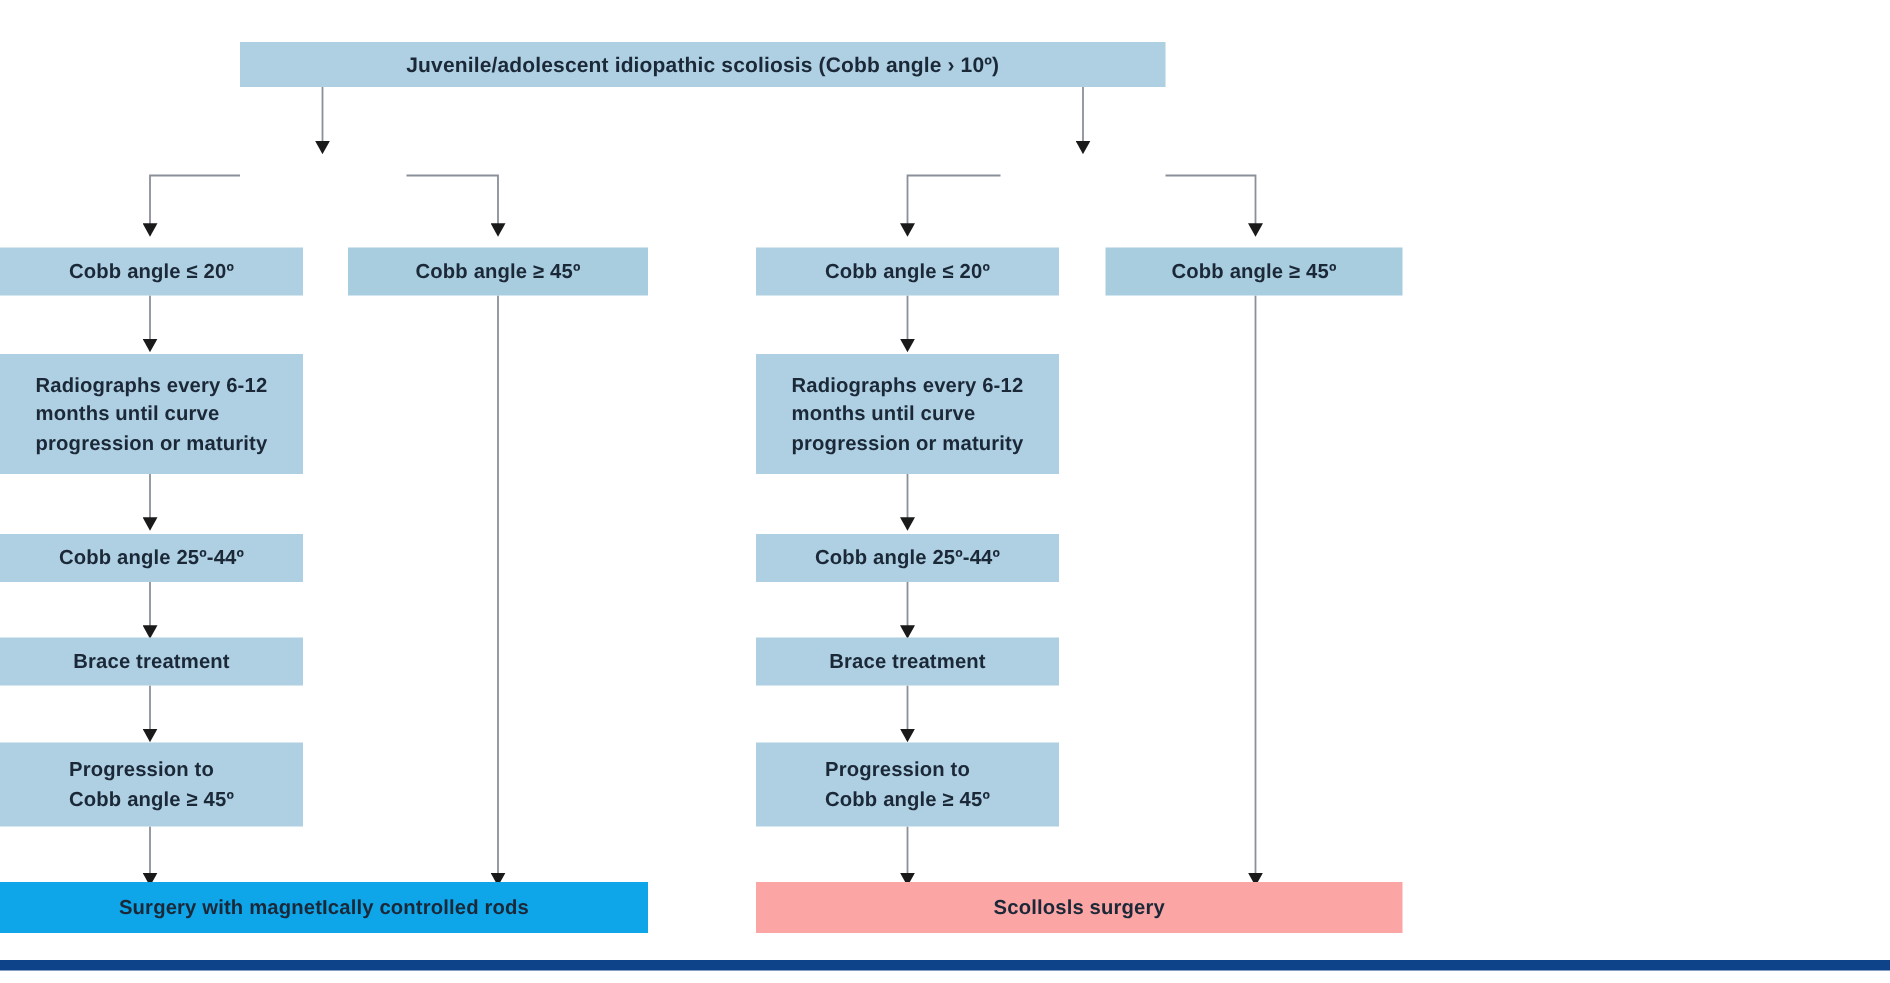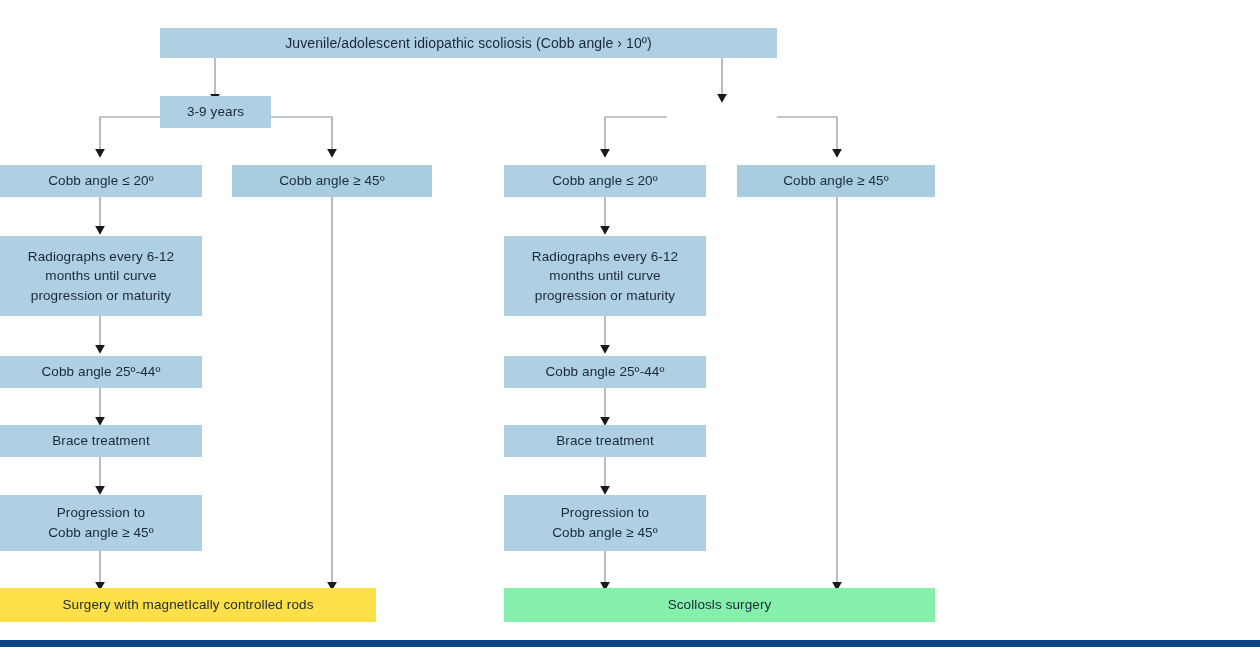--- a/index.html
+++ b/index.html
@@ -40,26 +40,27 @@
 
   
   .node {
     position: absolute;
     box-sizing: border-box;
     background: #aed0e2;
     color: #1b2838;
     display: flex;
     align-items: center;
     justify-content: center;
-    text-align: center;
+    text-align: left;
     font-size: 13.5px;
     line-height: 1.45;
     letter-spacing: 0.1px;
     padding: 14px 6px;
     white-space: pre-line;
+    font-weight: bold;
   }
   .node.alt {
     background: #a8cddf;
   }
   .node.title-node {
     font-size: 14px;
   }
 
   
   #caption {
@@ -142,55 +143,54 @@
         <line x1="605" y1="388" x2="605" y2="418" marker-end="url(#arrowhead)"></line>
         <line x1="605" y1="457" x2="605" y2="487" marker-end="url(#arrowhead)"></line>
         <line x1="605" y1="551" x2="605" y2="583" marker-end="url(#arrowhead)"></line>
 
         <line x1="837" y1="197" x2="837" y2="583" marker-end="url(#arrowhead)"></line>
       </g>
     </svg>
 
     <div class="node title-node" style="left: 160px; top: 28px; width: 617px; height: 30px; background: rgb(174, 208, 226); color: rgb(27, 40, 56);">Juvenile/adolescent idiopathic scoliosis (Cobb angle › 10º)</div>
 
-    <div class="node" style="left: 160px; top: 96px; width: 111px; height: 32px; background: rgb(174, 208, 226); color: rgb(27, 40, 56);">3-9 years</div>
 
 
     <div class="node" style="left: 0px; top: 165px; width: 202px; height: 32px; background: rgb(174, 208, 226); color: rgb(27, 40, 56);">Cobb angle ≤ 20º</div>
 
     <div class="node alt" style="left: 232px; top: 165px; width: 200px; height: 32px; background: rgb(168, 205, 223); color: rgb(27, 40, 56);">Cobb angle ≥ 45º</div>
 
     <div class="node" style="left: 0px; top: 236px; width: 202px; height: 80px; background: rgb(174, 208, 226); color: rgb(27, 40, 56);">Radiographs every 6-12
 months until curve
 progression or maturity</div>
 
     <div class="node" style="left: 0px; top: 356px; width: 202px; height: 32px; background: rgb(174, 208, 226); color: rgb(27, 40, 56);">Cobb angle 25º-44º</div>
 
     <div class="node" style="left: 0px; top: 425px; width: 202px; height: 32px; background: rgb(174, 208, 226); color: rgb(27, 40, 56);">Brace treatment</div>
 
     <div class="node" style="left: 0px; top: 495px; width: 202px; height: 56px; background: rgb(174, 208, 226); color: rgb(27, 40, 56);">Progression to
 Cobb angle ≥ 45º</div>
 
-    <div class="node" style="left: 0px; top: 588px; width: 376px; height: 34px; background: #fde047; color: rgb(27, 40, 56);">Surgery with magnetIcally controlled rods</div>
+    <div class="node" style="left: 0px; top: 588px; width: 432px; height: 34px; background: #0ea5e9; color: rgb(27, 40, 56);">Surgery with magnetIcally controlled rods</div>
 
     <div class="node" style="left: 504px; top: 165px; width: 202px; height: 32px; background: rgb(174, 208, 226); color: rgb(27, 40, 56);">Cobb angle ≤ 20º</div>
 
     <div class="node alt" style="left: 737px; top: 165px; width: 198px; height: 32px; background: rgb(168, 205, 223); color: rgb(27, 40, 56);">Cobb angle ≥ 45º</div>
 
     <div class="node" style="left: 504px; top: 236px; width: 202px; height: 80px; background: rgb(174, 208, 226); color: rgb(27, 40, 56);">Radiographs every 6-12
 months until curve
 progression or maturity</div>
 
     <div class="node" style="left: 504px; top: 356px; width: 202px; height: 32px; background: rgb(174, 208, 226); color: rgb(27, 40, 56);">Cobb angle 25º-44º</div>
 
     <div class="node" style="left: 504px; top: 425px; width: 202px; height: 32px; background: rgb(174, 208, 226); color: rgb(27, 40, 56);">Brace treatment</div>
 
     <div class="node" style="left: 504px; top: 495px; width: 202px; height: 56px; background: rgb(174, 208, 226); color: rgb(27, 40, 56);">Progression to
 Cobb angle ≥ 45º</div>
 
-    <div class="node" style="left: 504px; top: 588px; width: 431px; height: 34px; background: #86efac; color: rgb(27, 40, 56);">Scollosls surgery</div>
+    <div class="node" style="left: 504px; top: 588px; width: 431px; height: 34px; background: #fca5a5; color: rgb(27, 40, 56);">Scollosls surgery</div>
 
   </div>
 
 
   <div id="bottom-rule" style="background: rgb(14, 66, 137);"></div>
 
 </div>
 
 </body></html>

